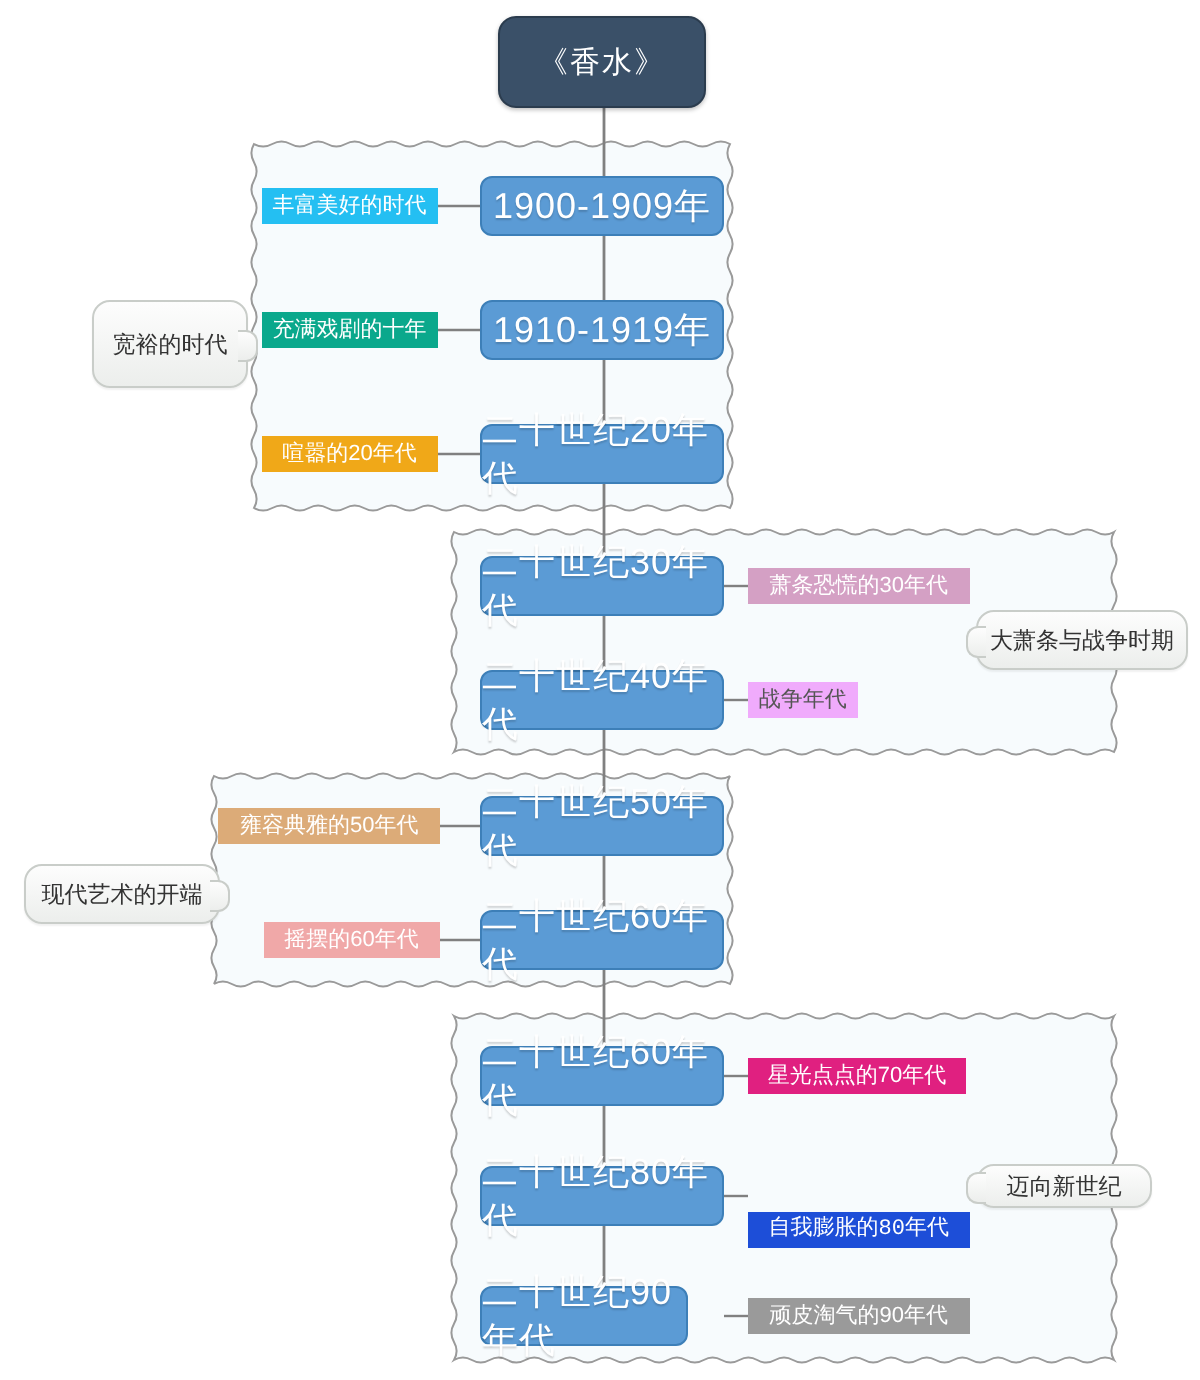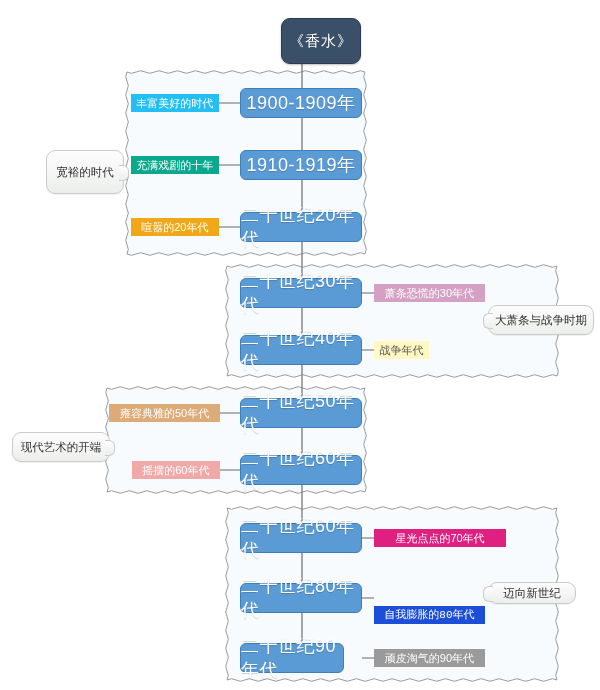--- a/index.html
+++ b/index.html
@@ -141,21 +141,21 @@
         <path d="M 362 293 L 374 293" stroke="#808080" stroke-width="1.2"></path>
         <path d="M 362 350 L 374 350" stroke="#808080" stroke-width="1.2"></path>
         <path d="M 220 413 L 240 413" stroke="#808080" stroke-width="1.2"></path>
         <path d="M 220 470 L 240 470" stroke="#808080" stroke-width="1.2"></path>
         <path d="M 362 538 L 374 538" stroke="#808080" stroke-width="1.2"></path>
         <path d="M 362 598 L 374 598" stroke="#808080" stroke-width="1.2"></path>
         <path d="M 362 658 L 374 658" stroke="#808080" stroke-width="1.2"></path>
       </g>
   </svg>
 
-  <div class="root-node" style="left:249px; top:18px; width:80px; height:46px;margin-left:32px;">
+  <div class="root-node" style="left:249px; top:8px; width:104px; height:46px;">
     <span>《香水》</span>
   </div>
 
   <div id="nodes">
       <div class="era-node" style="left: 240px; top: 88px; width: 122px; height: 30px;">
         <span>1900-1909年</span>
       </div>
       <div class="tag" style="left: 130.6px; top: 94px; width: 88.4px; height: 18px; background: rgb(36, 191, 242); color: rgb(255, 255, 255);">
         <span>丰富美好的时代</span>
       </div>
@@ -177,21 +177,21 @@
       </div>
       <div class="era-node" style="left: 240px; top: 278px; width: 122px; height: 30px;">
         <span>二十世纪30年代</span>
       </div>
       <div class="tag" style="left: 374px; top: 284px; width: 110.8px; height: 18px; background: rgb(212, 160, 196); color: rgb(255, 255, 255);">
         <span>萧条恐慌的30年代</span>
       </div>
       <div class="era-node" style="left: 240px; top: 335px; width: 122px; height: 30px;">
         <span>二十世纪40年代</span>
       </div>
-      <div class="tag" style="left: 374px; top: 341px; width: 54.8px; height: 18px; background: #fef9c3; color: rgb(85, 85, 85);">
+      <div class="tag" style="left: 374px; top: 341px; width: 54.8px; height: 18px; background: #f0abfc; color: rgb(85, 85, 85);">
         <span>战争年代</span>
       </div>
       <div class="bubble point-left" style="left: 488px; top: 305px; width: 106px; height: 30px;">
         <span>大萧条与战争时期</span>
         <span class="tab"></span>
       </div>
       <div class="era-node" style="left: 240px; top: 398px; width: 122px; height: 30px;">
         <span>二十世纪50年代</span>
       </div>
       <div class="tag" style="left: 109.2px; top: 404px; width: 110.8px; height: 18px; background: rgb(220, 171, 120); color: rgb(255, 255, 255);">
@@ -203,21 +203,21 @@
       <div class="tag" style="left: 131.6px; top: 461px; width: 88.4px; height: 18px; background: rgb(240, 168, 168); color: rgb(255, 255, 255);">
         <span>摇摆的60年代</span>
       </div>
       <div class="bubble point-right" style="left: 12px; top: 432px; width: 98px; height: 30px;">
         <span>现代艺术的开端</span>
         <span class="tab"></span>
       </div>
       <div class="era-node" style="left: 240px; top: 523px; width: 122px; height: 30px;">
         <span>二十世纪60年代</span>
       </div>
-      <div class="tag" style="left: 374px; top: 529px; width: 132px; height: 18px; background: rgb(224, 32, 128); color: rgb(255, 255, 255);">
+      <div class="tag" style="left: 374px; top: 529px; width: 109px; height: 18px; background: rgb(224, 32, 128); color: rgb(255, 255, 255);">
         <span>星光点点的70年代</span>
       </div>
       <div class="era-node" style="left: 240px; top: 583px; width: 122px; height: 30px;">
         <span>二十世纪80年代</span>
       </div>
       <div class="tag" style="left: 374px; top: 606px; width: 110.8px; height: 18px; background: #1d4ed8; color: rgb(255, 255, 255); font-family: Liberation Mono, monospace;">
         <span>自我膨胀的80年代</span>
       </div>
       <div class="era-node" style="left: 240px; top: 643px; width: 104px; height: 30px;">
         <span>二十世纪90年代</span>

